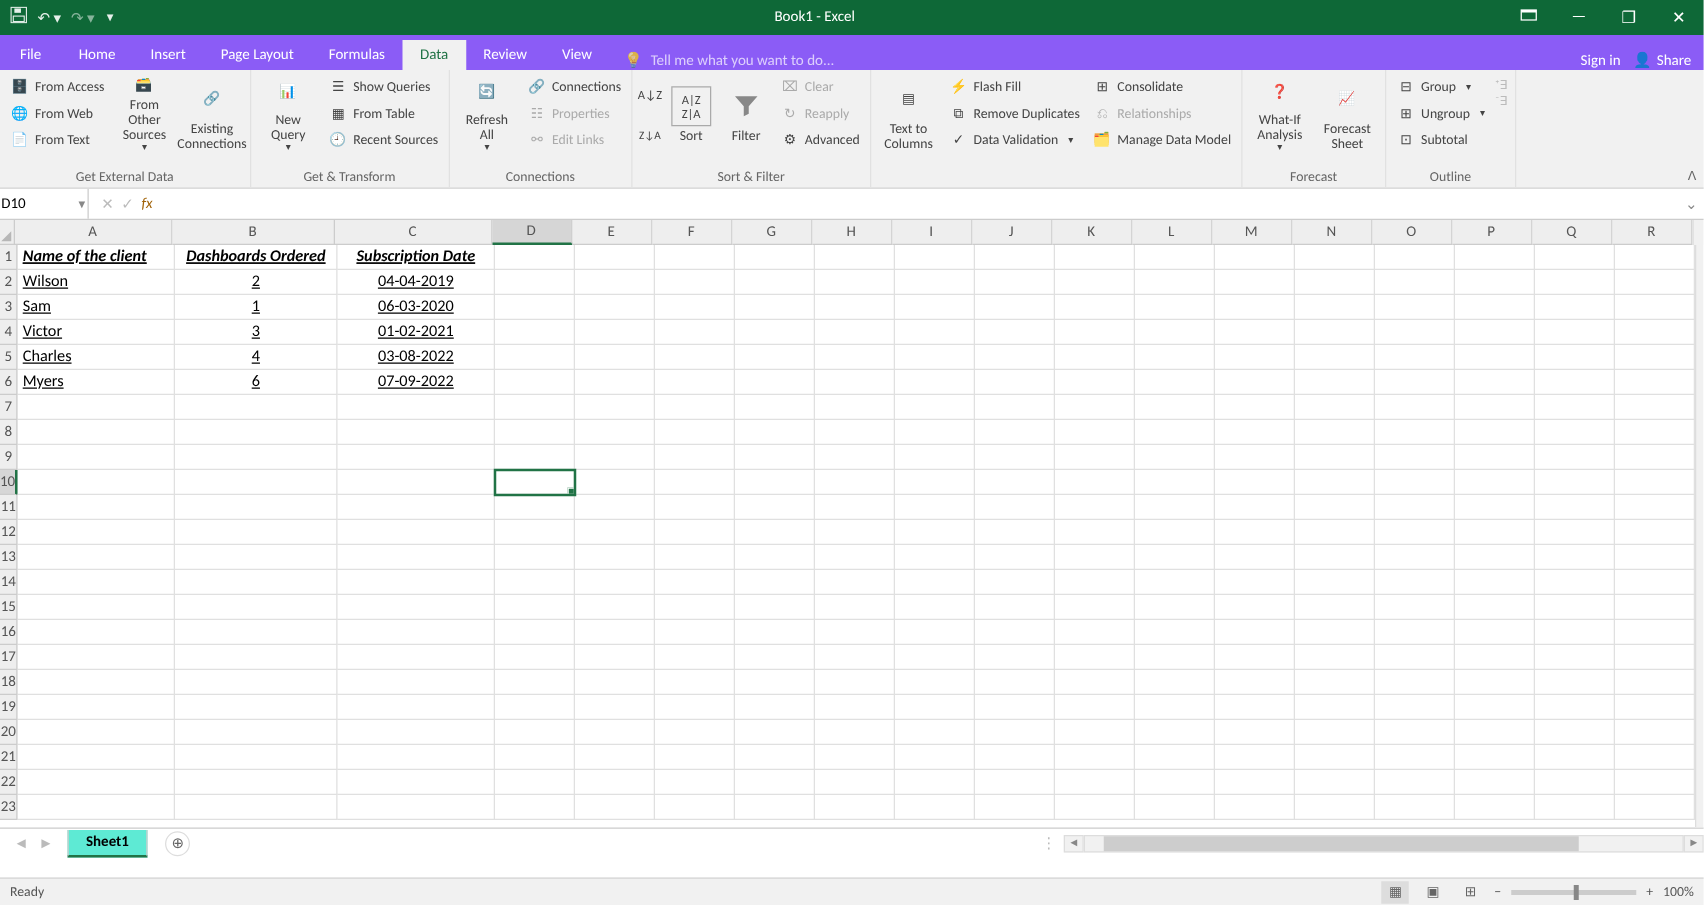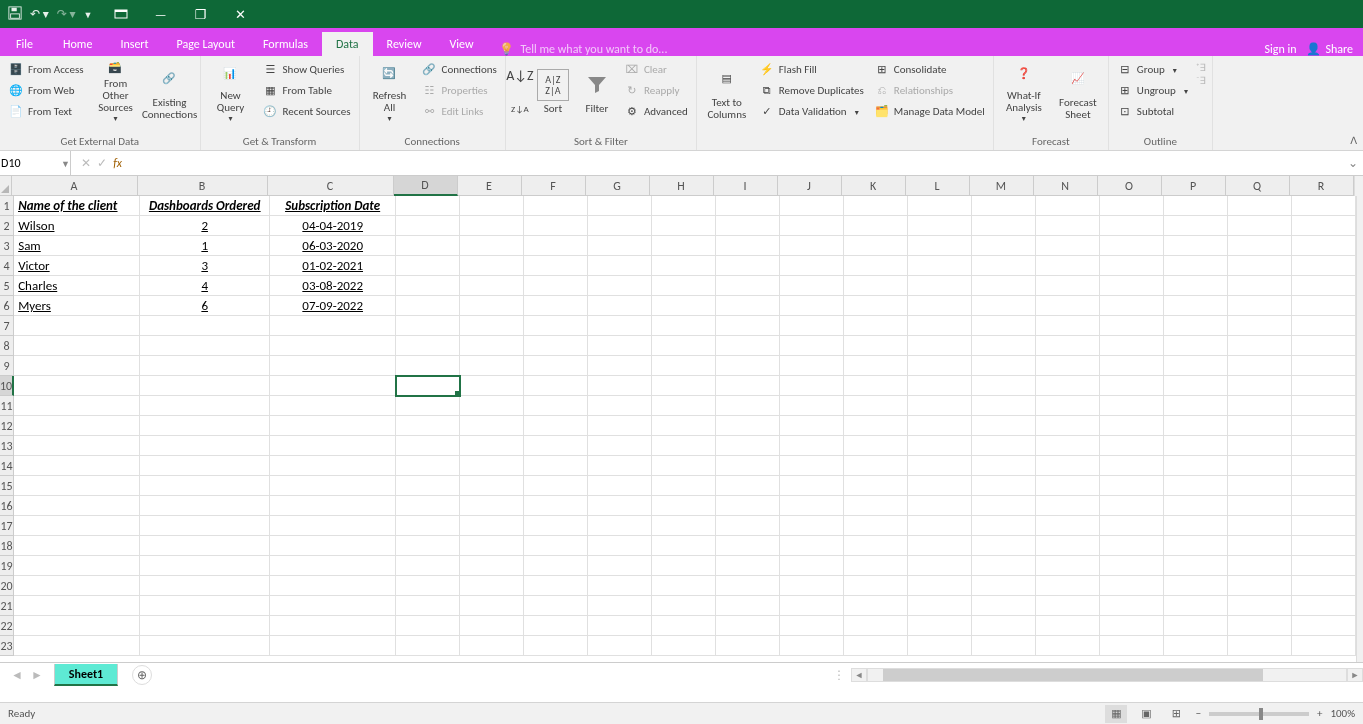--- a/index.html
+++ b/index.html
@@ -7,21 +7,21 @@
 
 
 .titlebar { background: #0e6837; height: 28px; display: flex; align-items: center; color: #fff; font-size: 12px; }
 .titlebar .qat { display: flex; gap: 8px; padding: 0 8px; align-items: center; }
 .titlebar .title { flex: 1; text-align: center; }
 .titlebar .wincontrols { display: flex; gap: 0; }
 .titlebar .wincontrols div { width: 40px; text-align: center; cursor: pointer; font-size: 13px; }
 .qatbtn { cursor: pointer; opacity: 0.9; }
 
 
-.tabs { background: #d946ef; height: 28px; display: flex; align-items: flex-end; color: #fff; font-size: 12px; }
+.tabs { background: #8b5cf6; height: 28px; display: flex; align-items: flex-end; color: #fff; font-size: 12px; }
 .tab { padding: 0 14px; height: 24px; line-height: 24px; cursor: pointer; }
 .tab.file { background: transparent; padding: 0 16px; }
 .tab.active { background: #f1f1f1; color: #217346; }
 .tellme { margin-left: 12px; opacity: 0.7; display: flex; align-items: center; gap: 6px; }
 .tabs .right { margin-left: auto; display: flex; align-items: center; gap: 10px; padding-right: 10px; }
 
 
 .ribbon { background: #f1f1f1; height: 95px; border-bottom: 1px solid #d4d4d4; display: flex; font-size: 11px; position: relative; }
 .group { border-right: 1px solid #e1e1e1; display: flex; flex-direction: column; justify-content: space-between; padding: 3px 4px 1px; }
 .group-inner { display: flex; gap: 2px; align-items: flex-start; flex: 1; }
@@ -94,20 +94,21 @@
   <div class="qat">
     <span class="qatbtn"><svg width="14" height="14" viewBox="0 0 16 16">
           <rect x="1" y="1" width="14" height="14" fill="none" stroke="#fff"></rect>
           <rect x="4" y="2" width="6" height="4" fill="#fff"></rect>
           <rect x="3" y="9" width="10" height="5" fill="none" stroke="#fff"></rect>
         </svg></span>
     <span class="qatbtn">↶ ▾</span>
     <span class="qatbtn" style="opacity:.5">↷ ▾</span>
     <span class="qatbtn" style="font-size:9px">▼</span>
   </div>
+  <div class="title">Book1 - Excel</div>
   <div class="wincontrols">
     <div><svg width="14" height="10" viewBox="0 0 14 10">
           <rect x="1" y="1" width="12" height="8" fill="none" stroke="#fff"></rect>
           <rect x="1" y="1" width="12" height="2" fill="#fff"></rect>
         </svg></div>
     <div>—</div>
     <div>❐</div>
     <div>✕</div>
   </div>
 </div>
@@ -212,21 +213,21 @@
           </div>
       </div>
     </div>
     <div class="group-label">Connections</div>
   </div>
 
   <div class="group">
     <div class="group-inner">
       <div class="vstack" style="justify-content:space-around;height:66px">
         <div class="rbtn-sm" style="padding:0 2px">
-            <span class="ic-sm" style="font-size:14px;flex-direction:column">A↓Z</span>
+            <span class="ic-sm" style="font-size:10px;flex-direction:column">A↓Z</span>
           </div>
         <div class="rbtn-sm" style="padding:0 2px">
             <span class="ic-sm" style="font-size:9px;flex-direction:column">Z↓A</span>
           </div>
       </div>
       <div class="rbtn-lg" style="width:42px">
           <span class="ic" style="font-size:10px;border:1px solid #aaa;padding:4px">A|Z<br>Z|A</span>
           <span>Sort</span>
         </div>
       <div class="rbtn-lg" style="width:42px">

